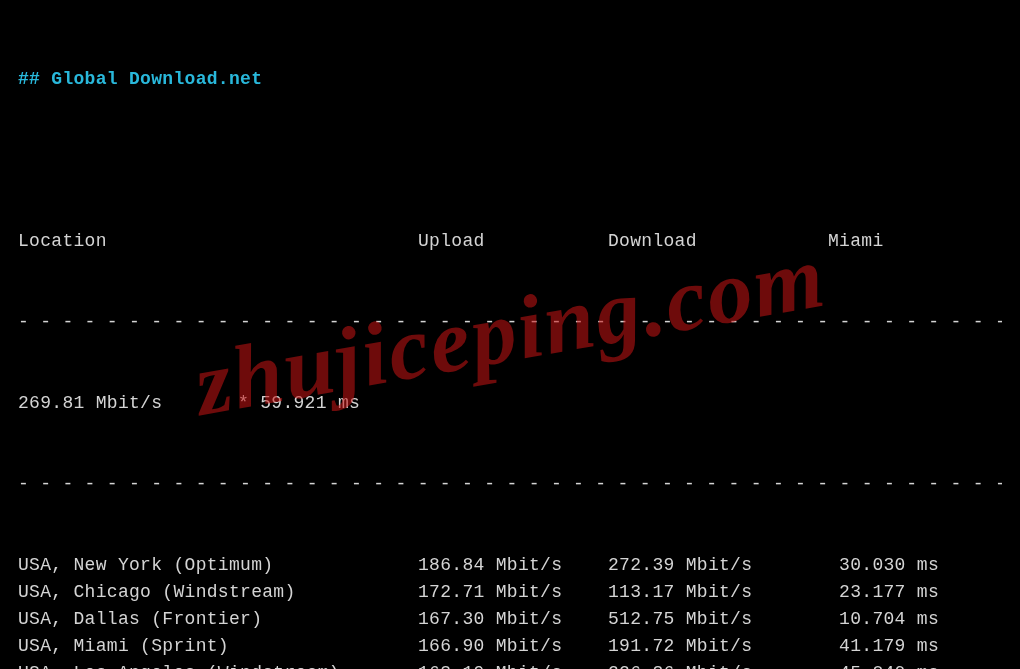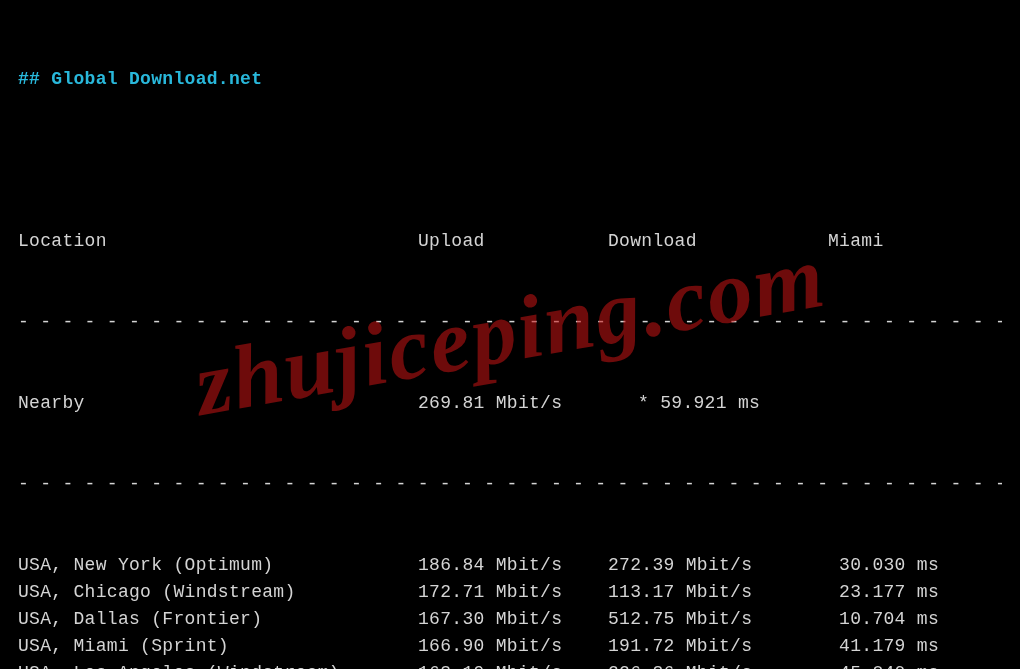--- a/index.html
+++ b/index.html
@@ -58,21 +58,20 @@
   <div class="heading">## Global Download.net</div>
   <div>&nbsp;</div>
   <div class="row">
     <span class="col-loc">Location</span>
     <span class="col-up">Upload</span>
     <span class="col-dl">Download</span>
     <span class="col-ping">Miami</span>
   </div>
   <div class="dashline">- - - - - - - - - - - - - - - - - - - - - - - - - - - - - - - - - - - - - - - - - - - - - -</div>
   <div class="row">
-    <span class="col-loc">Nearby</span>
     <span class="col-dl">269.81 Mbit/s</span>
     <span class="col-ping">* 59.921 ms</span>
   </div>
   <div class="dashline">- - - - - - - - - - - - - - - - - - - - - - - - - - - - - - - - - - - - - - - - - - - - - -</div>
   <div id="rows-container"><div class="row"><span class="col-loc">USA, New York (Optimum)</span><span class="col-up">186.84 Mbit/s</span><span class="col-dl">272.39 Mbit/s</span><span class="col-ping"> 30.030 ms</span></div><div class="row"><span class="col-loc">USA, Chicago (Windstream)</span><span class="col-up">172.71 Mbit/s</span><span class="col-dl">113.17 Mbit/s</span><span class="col-ping"> 23.177 ms</span></div><div class="row"><span class="col-loc">USA, Dallas (Frontier)</span><span class="col-up">167.30 Mbit/s</span><span class="col-dl">512.75 Mbit/s</span><span class="col-ping"> 10.704 ms</span></div><div class="row"><span class="col-loc">USA, Miami (Sprint)</span><span class="col-up">166.90 Mbit/s</span><span class="col-dl">191.72 Mbit/s</span><span class="col-ping"> 41.179 ms</span></div><div class="row"><span class="col-loc">USA, Los Angeles (Windstream)</span><span class="col-up">163.19 Mbit/s</span><span class="col-dl">226.36 Mbit/s</span><span class="col-ping"> 45.840 ms</span></div></div>
   
 </div>
 
 <div class="watermark">zhujiceping.com</div>
 

